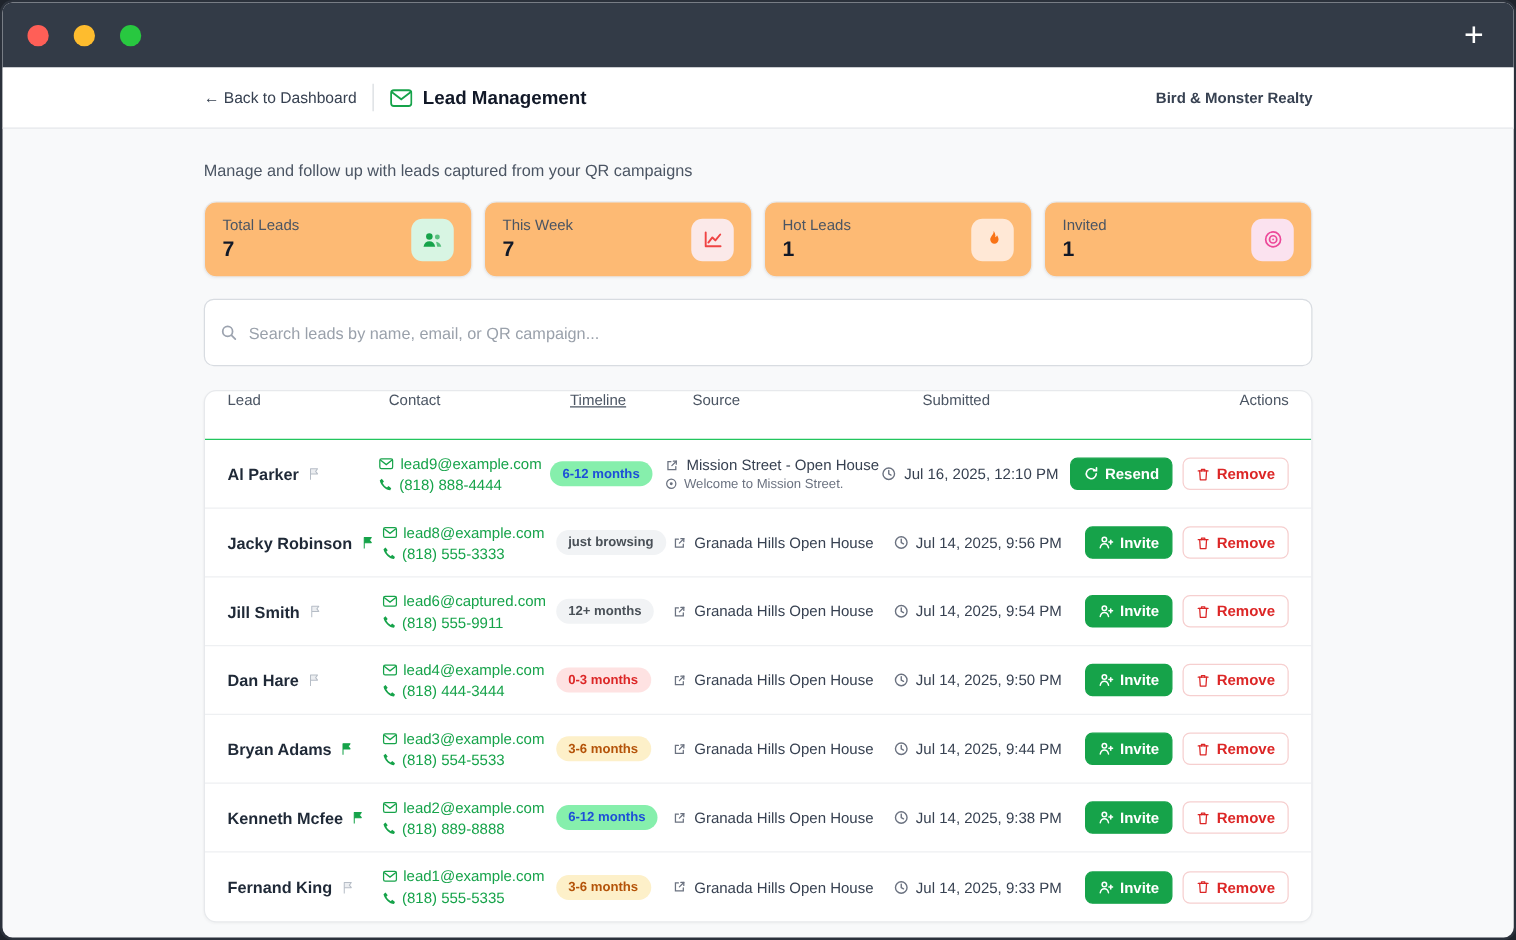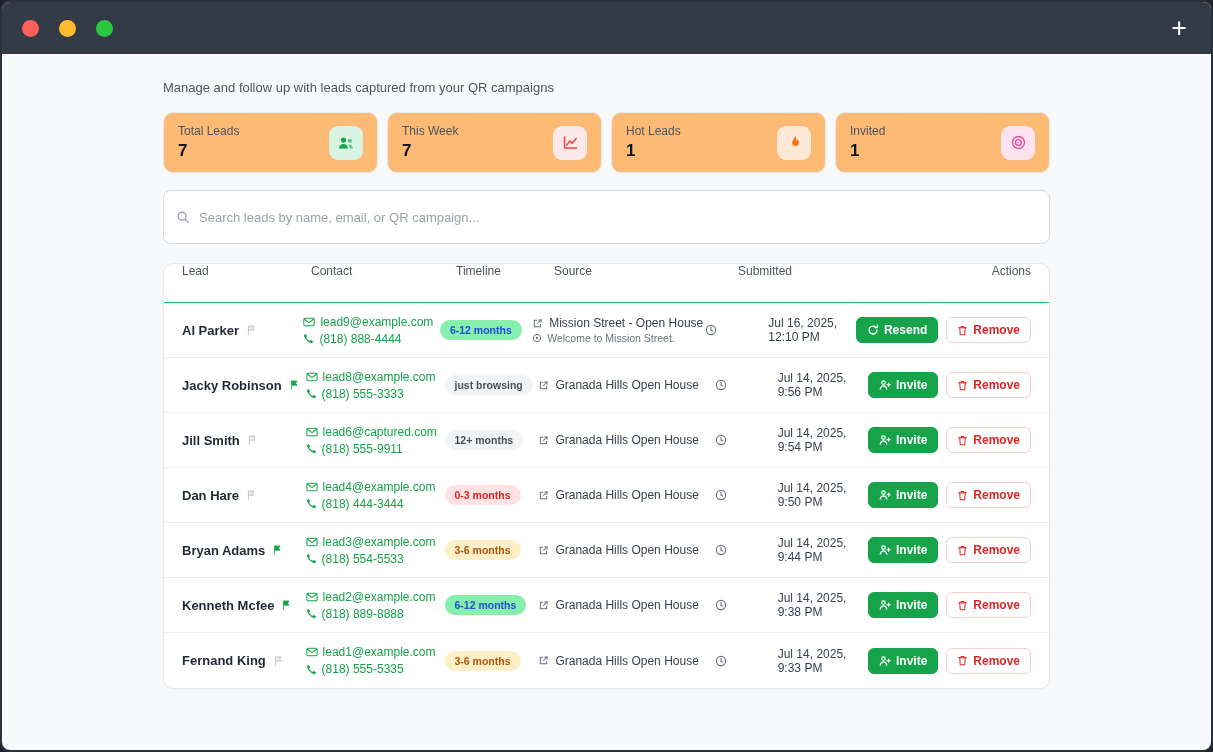--- a/index.html
+++ b/index.html
@@ -65,21 +65,21 @@
   .table-card {
     margin-top:19px; background:#ffffff; border:1px solid #e7e9ec; border-radius:10px;
     box-shadow:0 1px 2px rgba(16,24,40,.03); overflow:hidden;
   }
   .thead { display:flex; align-items:flex-start; height:39px; padding:0 18px; border-bottom:1px solid #22c55e; }
   .th { font-size:12px; color:#4b5563; font-weight:500; }
   .trow { display:flex; align-items:center; min-height:55px; padding:0 18px; border-bottom:1px solid #eef0f2; }
   .trow:last-child { border-bottom:none; }
   .c-lead      { width:129px; display:flex; align-items:center; gap:7px; }
   .c-contact   { width:145px; display:flex; flex-direction:column; gap:3px; }
-  .c-timeline  { width:98px; }
+  .c-timeline  { width:98px;text-decoration:underline; }
   .c-source    { width:184px; display:flex; flex-direction:column; gap:2px; }
   .c-submitted { width:160px; display:flex; align-items:center; gap:6px; }
   .c-actions   { flex:1; display:flex; justify-content:flex-end; align-items:center; gap:8px; }
   .th.c-actions { display:block; text-align:right; }
   .lead-name { font-size:13px; font-weight:700; color:#1f2937; }
   .flag-icon svg { display:block; }
   .flag-icon[data-variant="green"] .flag-shape { fill:#16a34a; stroke:#16a34a; }
   .flag-icon[data-variant="gray"]  .flag-shape { fill:#eceef1; stroke:#b6bdc6; }
   .contact-link {
     display:flex; align-items:center; gap:5px; font-size:12px; color:#16a34a;
@@ -89,21 +89,21 @@
     display:inline-block; font-size:10.5px; font-weight:600; padding:4px 10px;
     border-radius:999px; white-space:nowrap;
   }
   .badge[data-variant="blue"]   { background:#86efac; color:#1d4ed8; }
   .badge[data-variant="gray"]   { background:#f1f3f5; color:#495057; }
   .badge[data-variant="red"]    { background:#fee2e2; color:#dc2626; }
   .badge[data-variant="yellow"] { background:#fdf0c9; color:#b45309; }
   .source-main { display:flex; align-items:center; gap:6px; font-size:12px; color:#374151; }
   .source-main .ext { color:#6b7280; display:flex; }
   .source-note { display:flex; align-items:center; gap:5px; font-size:10.5px; color:#6b7280; }
-  .submitted-text { font-size:12px; color:#374151;margin-left:45px; }
+  .submitted-text { font-size:12px; color:#374151; }
   .clock { color:#6b7280; display:flex; }
   .btn {
     display:inline-flex; align-items:center; gap:5px; font-size:12px; font-weight:600;
     border-radius:6px; padding:6px 10px; cursor:pointer; font-family:inherit; line-height:1;
   }
   .btn-primary { background:#16a34a; border:1px solid #16a34a; color:#ffffff; }
   .btn-remove  { background:#ffffff; border:1px solid #f6cfcf; color:#dc2626; }
   .btn svg { display:block; }
 </style>
 </head>
@@ -114,20 +114,37 @@
   <div class="titlebar">
     <div class="traffic">
       <span class="light close"></span>
       <span class="light min"></span>
       <span class="light zoom"></span>
     </div>
     <div class="tb-spacer"></div>
     <button class="new-tab">+</button>
   </div>
 
+  <div class="navbar">
+    <div class="nav-inner">
+      <button class="back-link">← Back to Dashboard</button>
+      <span class="nav-divider"></span>
+      <span class="nav-title-group">
+        <span style="display:flex;">
+          <svg viewBox="0 0 20 16" width="18" height="15" fill="none" stroke="#16a34a" stroke-width="1.6">
+            <rect x="1" y="1" width="18" height="14" rx="2.5"></rect>
+              <path d="M1.5 2.5 L10 9 L18.5 2.5"></path>
+          </svg>
+        </span>
+        <span class="nav-title">Lead Management</span>
+      </span>
+      <span class="nav-spacer"></span>
+      <span class="company">Bird &amp; Monster Realty</span>
+    </div>
+  </div>
 
   <div class="main">
     <div class="container">
 
       <div class="subtitle">Manage and follow up with leads captured from your QR campaigns</div>
 
       <div class="stats">
         <div class="stat-card">
           <div>
             <div class="stat-label">Total Leads</div>

